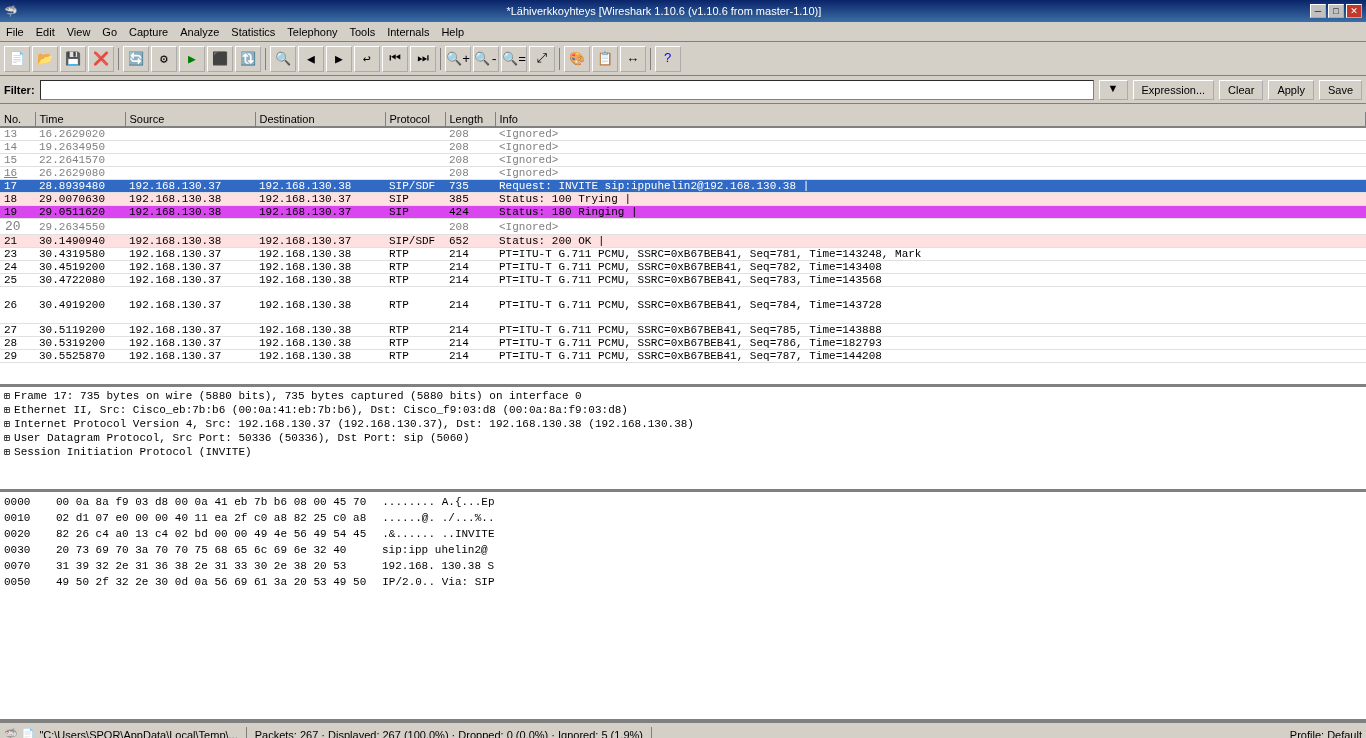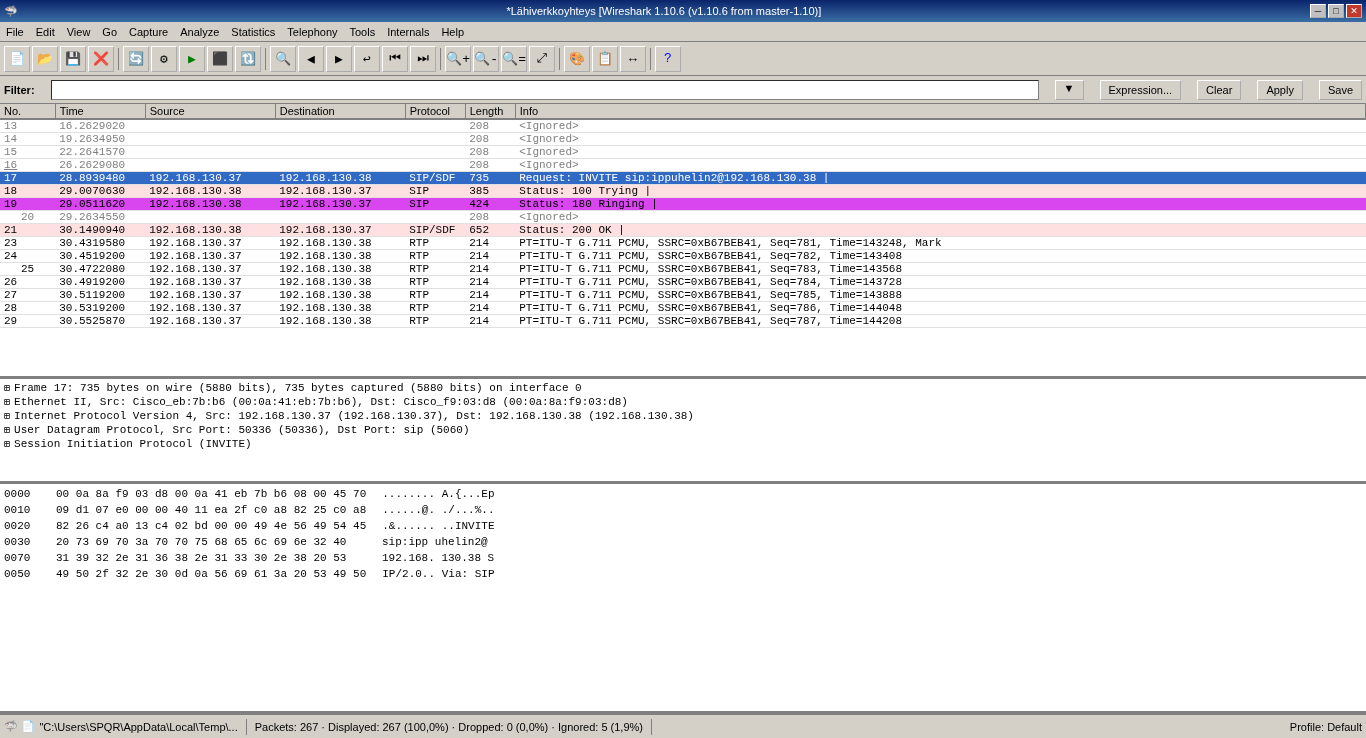--- a/index.html
+++ b/index.html
@@ -64,21 +64,21 @@
     }
     .tb-sep { width: 1px; height: 22px; background: #808080; margin: 0 2px; }
 
     
     #filterbar {
       background: #d4d0c8;
       height: 28px;
       display: flex;
       align-items: center;
       padding: 2px 4px;
-      gap: 16px;
+      gap: 5px;
       border-bottom: 1px solid #808080;
       font-family: Arial, sans-serif;
       font-size: 11px;
     }
     #filter-label { font-weight: bold; }
     #filter-input {
       flex: 1;
       height: 20px;
       border: 1px inset #808080;
       background: white;
@@ -93,20 +93,21 @@
       font-size: 11px;
       height: 20px;
       font-family: Arial, sans-serif;
     }
 
     
     #main {
       display: flex;
       flex-direction: column;
       height: calc(738px - 22px - 20px - 34px - 28px - 24px);
+      margin-top: 8px;
     }
 
     
     #packet-list {
       flex: 0 0 270px;
       overflow: hidden;
       border-bottom: 3px solid #808080;
       background: white;
       position: relative;
     }
@@ -328,21 +329,21 @@
             <tr style="background: #d946ef; color: rgb(0, 0, 0);">
               <td style="padding: 0px 4px; white-space: nowrap; font-size: 11px;">19</td>
               <td style="padding: 0px 4px; white-space: nowrap; font-size: 11px;">29.0511620</td>
               <td style="padding: 0px 4px; white-space: nowrap; font-size: 11px;">192.168.130.38</td>
               <td style="padding: 0px 4px; white-space: nowrap; font-size: 11px;">192.168.130.37</td>
               <td style="padding: 0px 4px; white-space: nowrap; font-size: 11px;">SIP</td>
               <td style="padding: 0px 4px; white-space: nowrap; font-size: 11px;">424</td>
               <td style="padding: 0px 4px; white-space: nowrap; font-size: 11px;">Status: 180 Ringing |</td>
             </tr>
             <tr style="background: white; color: rgb(128, 128, 128);">
-              <td style="padding: 0px 21px; white-space: nowrap; font-size: 11px;">20</td>
+              <td style="padding: 0px 5px; white-space: nowrap; font-size: 13px;">20</td>
               <td style="padding: 0px 4px; white-space: nowrap; font-size: 11px;">29.2634550</td>
               <td style="padding: 0px 4px; white-space: nowrap; font-size: 11px;"></td>
               <td style="padding: 0px 4px; white-space: nowrap; font-size: 11px;"></td>
               <td style="padding: 0px 4px; white-space: nowrap; font-size: 11px;"></td>
               <td style="padding: 0px 4px; white-space: nowrap; font-size: 11px;">208</td>
               <td style="padding: 0px 4px; white-space: nowrap; font-size: 11px;">&lt;Ignored&gt;</td>
             </tr>
             <tr style="background: rgb(255, 224, 224); color: rgb(0, 0, 0);">
               <td style="padding: 0px 4px; white-space: nowrap; font-size: 11px;">21</td>
               <td style="padding: 0px 4px; white-space: nowrap; font-size: 11px;">30.1490940</td>
@@ -364,30 +365,30 @@
             <tr style="background: white; color: rgb(0, 0, 0);">
               <td style="padding: 0px 4px; white-space: nowrap; font-size: 11px;">24</td>
               <td style="padding: 0px 4px; white-space: nowrap; font-size: 11px;">30.4519200</td>
               <td style="padding: 0px 4px; white-space: nowrap; font-size: 11px;">192.168.130.37</td>
               <td style="padding: 0px 4px; white-space: nowrap; font-size: 11px;">192.168.130.38</td>
               <td style="padding: 0px 4px; white-space: nowrap; font-size: 11px;">RTP</td>
               <td style="padding: 0px 4px; white-space: nowrap; font-size: 11px;">214</td>
               <td style="padding: 0px 4px; white-space: nowrap; font-size: 11px;">PT=ITU-T G.711 PCMU, SSRC=0xB67BEB41, Seq=782, Time=143408</td>
             </tr>
             <tr style="background: white; color: rgb(0, 0, 0);">
-              <td style="padding: 0px 4px; white-space: nowrap; font-size: 11px; text-align: center;">25</td>
+              <td style="padding: 0px 4px; white-space: nowrap; font-size: 11px;">25</td>
               <td style="padding: 0px 4px; white-space: nowrap; font-size: 11px;">30.4722080</td>
               <td style="padding: 0px 4px; white-space: nowrap; font-size: 11px;">192.168.130.37</td>
               <td style="padding: 0px 4px; white-space: nowrap; font-size: 11px;">192.168.130.38</td>
               <td style="padding: 0px 4px; white-space: nowrap; font-size: 11px;">RTP</td>
               <td style="padding: 0px 4px; white-space: nowrap; font-size: 11px;">214</td>
               <td style="padding: 0px 4px; white-space: nowrap; font-size: 11px;">PT=ITU-T G.711 PCMU, SSRC=0xB67BEB41, Seq=783, Time=143568</td>
             </tr>
             <tr style="background: white; color: rgb(0, 0, 0);">
-              <td style="padding: 0px 4px; white-space: nowrap; font-size: 11px;">26</td>
+              <td style="padding: 12px 4px; white-space: nowrap; font-size: 11px;">26</td>
               <td style="padding: 0px 4px; white-space: nowrap; font-size: 11px;">30.4919200</td>
               <td style="padding: 0px 4px; white-space: nowrap; font-size: 11px;">192.168.130.37</td>
               <td style="padding: 0px 4px; white-space: nowrap; font-size: 11px;">192.168.130.38</td>
               <td style="padding: 0px 4px; white-space: nowrap; font-size: 11px;">RTP</td>
               <td style="padding: 0px 4px; white-space: nowrap; font-size: 11px;">214</td>
               <td style="padding: 0px 4px; white-space: nowrap; font-size: 11px;">PT=ITU-T G.711 PCMU, SSRC=0xB67BEB41, Seq=784, Time=143728</td>
             </tr>
             <tr style="background: white; color: rgb(0, 0, 0);">
               <td style="padding: 0px 4px; white-space: nowrap; font-size: 11px;">27</td>
               <td style="padding: 0px 4px; white-space: nowrap; font-size: 11px;">30.5119200</td>
@@ -397,21 +398,21 @@
               <td style="padding: 0px 4px; white-space: nowrap; font-size: 11px;">214</td>
               <td style="padding: 0px 4px; white-space: nowrap; font-size: 11px;">PT=ITU-T G.711 PCMU, SSRC=0xB67BEB41, Seq=785, Time=143888</td>
             </tr>
             <tr style="background: white; color: rgb(0, 0, 0);">
               <td style="padding: 0px 4px; white-space: nowrap; font-size: 11px;">28</td>
               <td style="padding: 0px 4px; white-space: nowrap; font-size: 11px;">30.5319200</td>
               <td style="padding: 0px 4px; white-space: nowrap; font-size: 11px;">192.168.130.37</td>
               <td style="padding: 0px 4px; white-space: nowrap; font-size: 11px;">192.168.130.38</td>
               <td style="padding: 0px 4px; white-space: nowrap; font-size: 11px;">RTP</td>
               <td style="padding: 0px 4px; white-space: nowrap; font-size: 11px;">214</td>
-              <td style="padding: 0px 4px; white-space: nowrap; font-size: 11px;">PT=ITU-T G.711 PCMU, SSRC=0xB67BEB41, Seq=786, Time=144048</td>
+              <td style="padding: 0px 4px; white-space: nowrap; font-size: 11px;">PT=ITU-T G.711 PCMU, SSRC=0xB67BEB41, Seq=786, Time=182793</td>
             </tr>
             <tr style="background: white; color: rgb(0, 0, 0);">
               <td style="padding: 0px 4px; white-space: nowrap; font-size: 11px;">29</td>
               <td style="padding: 0px 4px; white-space: nowrap; font-size: 11px;">30.5525870</td>
               <td style="padding: 0px 4px; white-space: nowrap; font-size: 11px;">192.168.130.37</td>
               <td style="padding: 0px 4px; white-space: nowrap; font-size: 11px;">192.168.130.38</td>
               <td style="padding: 0px 4px; white-space: nowrap; font-size: 11px;">RTP</td>
               <td style="padding: 0px 4px; white-space: nowrap; font-size: 11px;">214</td>
               <td style="padding: 0px 4px; white-space: nowrap; font-size: 11px;">PT=ITU-T G.711 PCMU, SSRC=0xB67BEB41, Seq=787, Time=144208</td>
             </tr>
@@ -444,21 +445,21 @@
     </div>
 
   <div id="hex-dump" style="flex:1; background:white; overflow-y:auto; font-family:'Courier New',monospace; font-size:11px; padding:2px 4px;">
   <div style="display: flex; gap: 16px; font-family: &quot;Courier New&quot;, monospace; font-size: 11px; line-height: 16px;">
         <span style="min-width: 36px;">0000</span>
         <span style="min-width: 310px;">00 0a 8a f9 03 d8 00 0a  41 eb 7b b6 08 00 45 70</span>
         <span>........ A.{...Ep</span>
       </div>
       <div style="display: flex; gap: 16px; font-family: &quot;Courier New&quot;, monospace; font-size: 11px; line-height: 16px;">
         <span style="min-width: 36px;">0010</span>
-        <span style="min-width: 310px;">09 d1 07 e0 00 00 40 11  ea 2f c0 a8 82 25 c0 a8</span>
+        <span style="min-width: 310px;">02 d1 07 e0 00 00 40 11  ea 2f c0 a8 82 25 c0 a8</span>
         <span>......@. ./...%..</span>
       </div>
       <div style="display: flex; gap: 16px; font-family: &quot;Courier New&quot;, monospace; font-size: 11px; line-height: 16px;">
         <span style="min-width: 36px;">0020</span>
         <span style="min-width: 310px;">82 26 c4 a0 13 c4 02 bd  00 00 49 4e 56 49 54 45</span>
         <span>.&amp;...... ..INVITE</span>
       </div>
       <div style="display: flex; gap: 16px; font-family: &quot;Courier New&quot;, monospace; font-size: 11px; line-height: 16px;">
         <span style="min-width: 36px;">0030</span>
         <span style="min-width: 310px;">20 73 69 70 3a 70 70 75  68 65 6c 69 6e 32 40</span>

